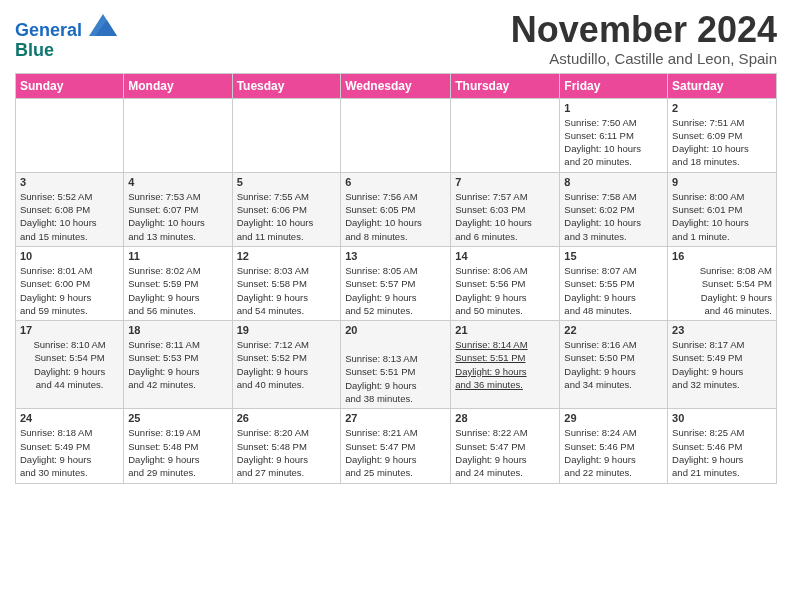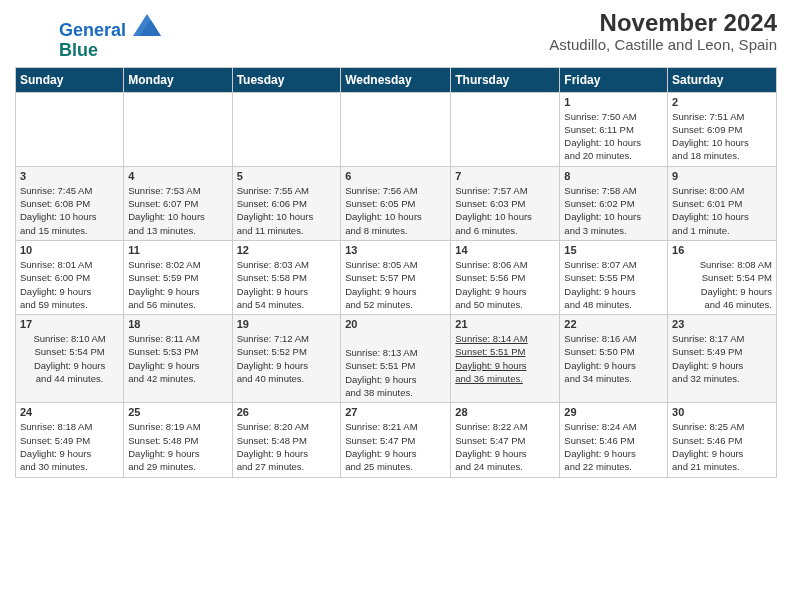--- a/index.html
+++ b/index.html
@@ -22,46 +22,45 @@
       margin-top: 4px;
     }
     .logo-text {
       font-size: 18px;
       font-weight: bold;
       color: #333;
       line-height: 1.1;
     }
     .logo-text span {
       color: #1a6abf;
-      margin-left: 44px;
     }
     .logo-icon {
       width: 28px;
       height: 22px;
       margin-left: 2px;
     }
     .title-area {
       text-align: right;
     }
     .month-title {
-      font-size: 24px;
+      font-size: 36px;
       font-weight: bold;
       color: #333;
       line-height: 1.1;
     }
     .location-title {
       font-size: 15px;
       color: #555;
     }
     .calendar {
       width: 100%;
       border-collapse: collapse;
     }
     .calendar th {
-      background-color: #0c4a6e;
+      background-color: #ec4899;
       color: #fff;
       font-size: 12px;
       font-weight: bold;
       padding: 5px 4px;
       text-align: left;
       border: 1px solid #ccc;
     }
     .calendar td {
       border: 1px solid #ccc;
       vertical-align: top;
@@ -144,21 +143,21 @@
           <span class="day-num">2</span>
           <div class="day-info" style="white-space: pre-line;">Sunrise: 7:51 AM
 Sunset: 6:09 PM
 Daylight: 10 hours
 and 18 minutes.</div>
         </td>
       </tr>
       <tr>
         <td>
           <span class="day-num">3</span>
-          <div class="day-info" style="white-space: pre-line;">Sunrise: 7:45 AM
+          <div class="day-info" style="white-space: pre-line;">Sunrise: 5:52 AM
 Sunset: 6:08 PM
 Daylight: 10 hours
 and 15 minutes.</div>
         </td>
         <td>
           <span class="day-num">4</span>
           <div class="day-info" style="white-space: pre-line;">Sunrise: 7:53 AM
 Sunset: 6:07 PM
 Daylight: 10 hours
 and 13 minutes.</div>

